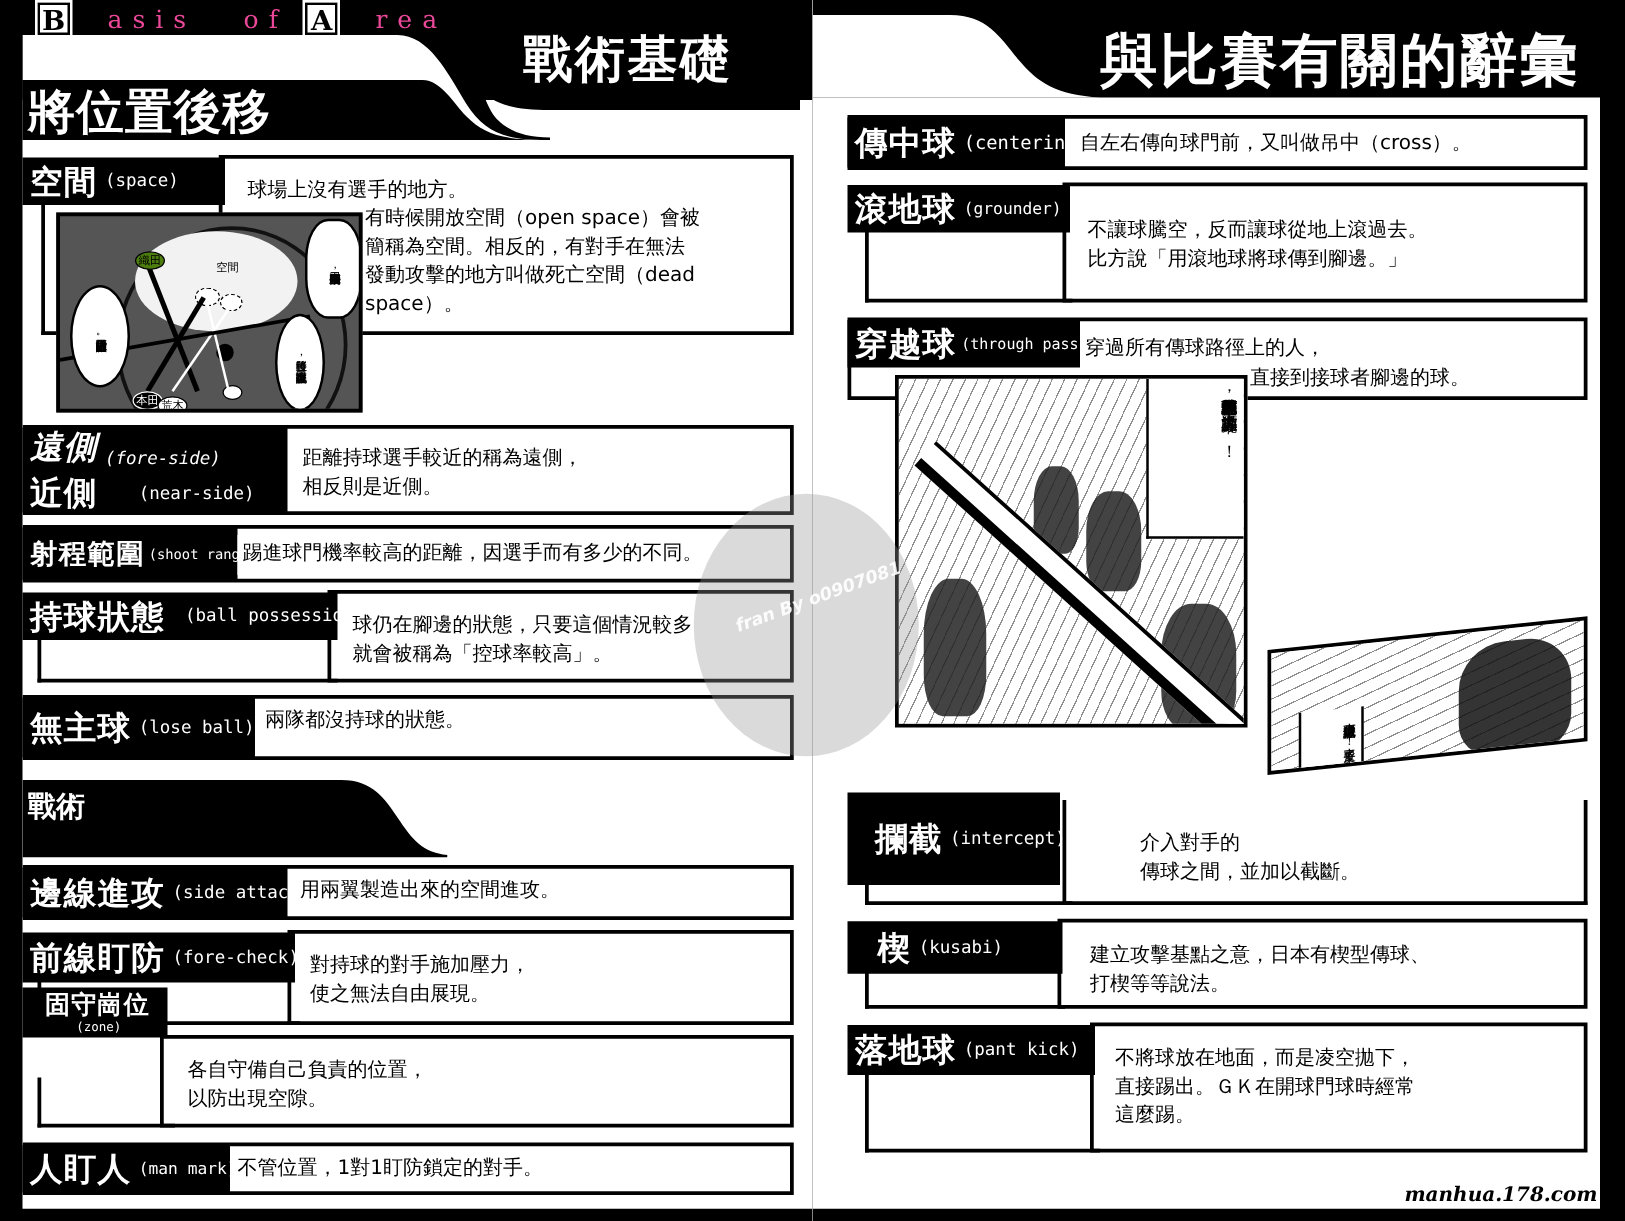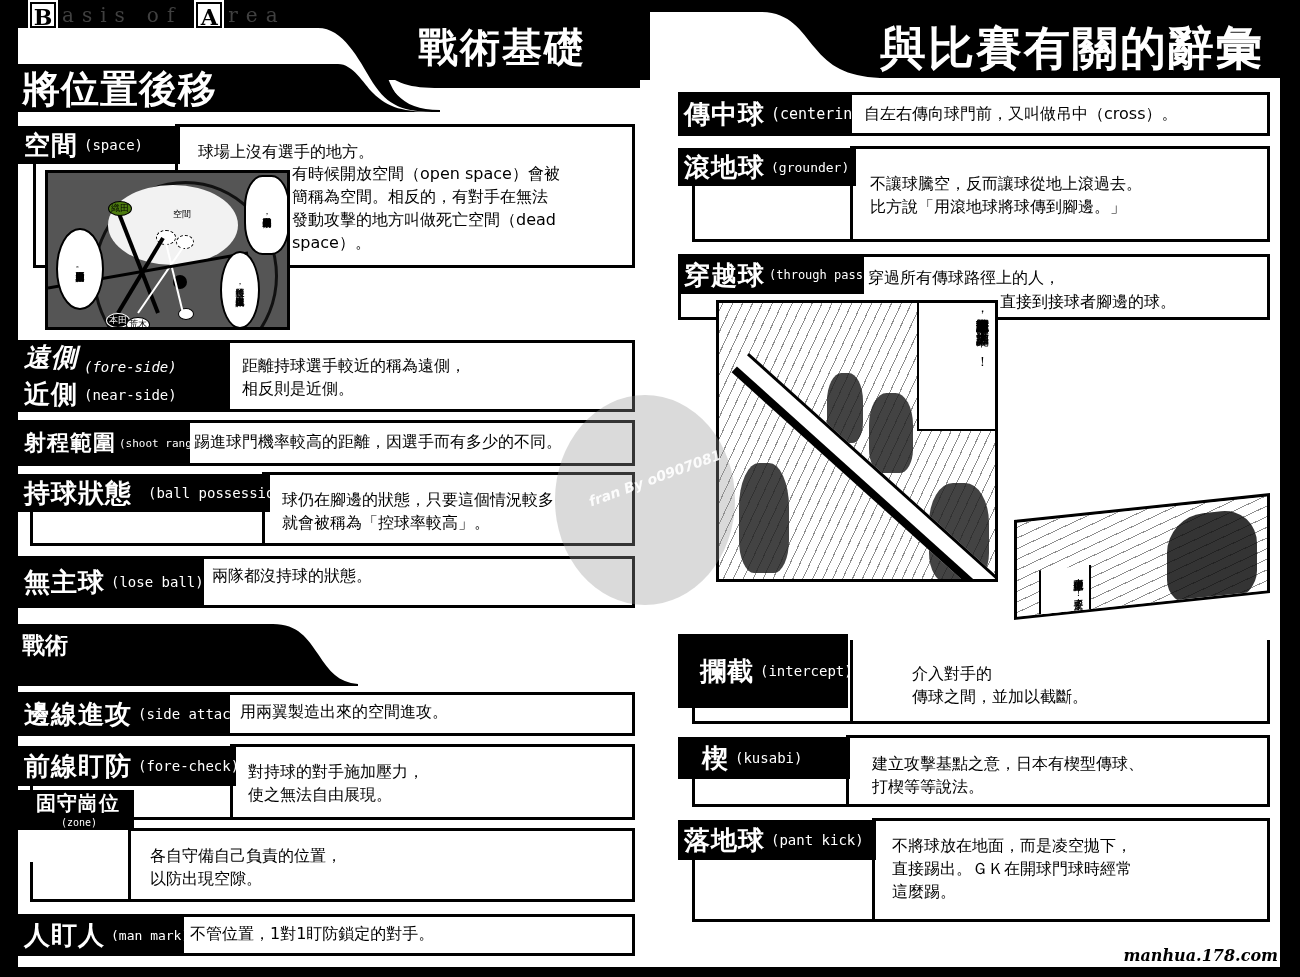--- a/index.html
+++ b/index.html
@@ -15,21 +15,21 @@
   .right-strip { position: absolute; right: 0; top: 0; width: 20px; height: 977px; background: #000; }
   .bottom-bar { position: absolute; left: 0; bottom: 0; width: 100%; height: 10px; background: #000; }
 
   
   .hdr-left-top { position: absolute; left: 0; top: 0; width: 650px; height: 80px; background: #000; }
   .hdr-left-white-band { position: absolute; left: 18px; top: 28px; width: 320px; height: 36px; background: #fff; border-radius: 0 30px 0 0; }
   .hdr-left-black-band { position: absolute; left: 18px; top: 64px; width: 330px; height: 48px; background: #000; }
   .hdr-left-swoosh { position: absolute; left: 300px; top: 28px; width: 140px; height: 84px; }
   .basis-title { position: absolute; left: 30px; top: 2px; height: 26px; display: flex; align-items: center; gap: 0; font-family: "DejaVu Serif", serif; color: #fff; font-size: 20px; letter-spacing: 8px; }
   .basis-title .cap { display: inline-block; width: 26px; height: 26px; background: #fff; color: #000; font-weight: bold; text-align: center; line-height: 26px; font-size: 22px; letter-spacing: 0; border: 2px solid #000; outline: 2px solid #fff; margin-right: 6px; }
-  .basis-title .word { margin-right: 14px; color: #404040; }
+  .basis-title .word { margin-right: 14px; color: #ec4899; margin-left: 24px; }
   .section-title { position: absolute; color: #fff; font-weight: bold; font-family: "DejaVu Sans", sans-serif; }
   .title-zhanshu-jichu { left: 418px; top: 20px; font-size: 40px; letter-spacing: 2px; }
   .title-field { left: 22px; top: 64px; font-size: 38px; letter-spacing: 1px; }
   .title-vocab { position: absolute; left: 230px; top: 18px; font-size: 46px; color: #fff; font-weight: bold; letter-spacing: 2px; }
 
   
   .term { position: absolute; }
   .term .outer { position: absolute; border: 3px solid #000; background: #fff; }
   .term .label { position: absolute; background: #000; color: #fff; display: flex; align-items: center; padding-left: 6px; white-space: nowrap; }
   .term .label .zh { font-weight: bold; font-size: 26px; letter-spacing: 1px; }
@@ -134,21 +134,21 @@
     <div class="bubble" style="left:172px;top:78px;width:40px;height:78px;">將位置後移，讓本田真生也跟著後退。</div>
   </div>
 
   <div class="term">
     <div class="outer" style="left:18px;top:340px;width:617px;height:72px;"></div>
     <div class="label" style="left:18px;top:342px;width:212px;height:68px;flex-direction:column;align-items:flex-start;justify-content:center;gap:2px;">
       <div style="display:flex;align-items:flex-end;font-style:italic;">
         <span class="zh">遠側</span>
         <span class="en">(fore-side)</span>
       </div>
-      <div style="display:flex;align-items:center;">
+      <div style="display:flex;align-items:center;gap:27px;">
         <span class="zh">近側</span>
         <span class="en">(near-side)</span>
       </div>
     </div>
     <div class="desc noborder" style="left:232px;top:350px;width:390px;height:56px;">距離持球選手較近的稱為遠側，
 相反則是近側。</div>
   </div>
 
   <div class="term">
     <div class="outer" style="left:18px;top:420px;width:617px;height:46px;"></div>

